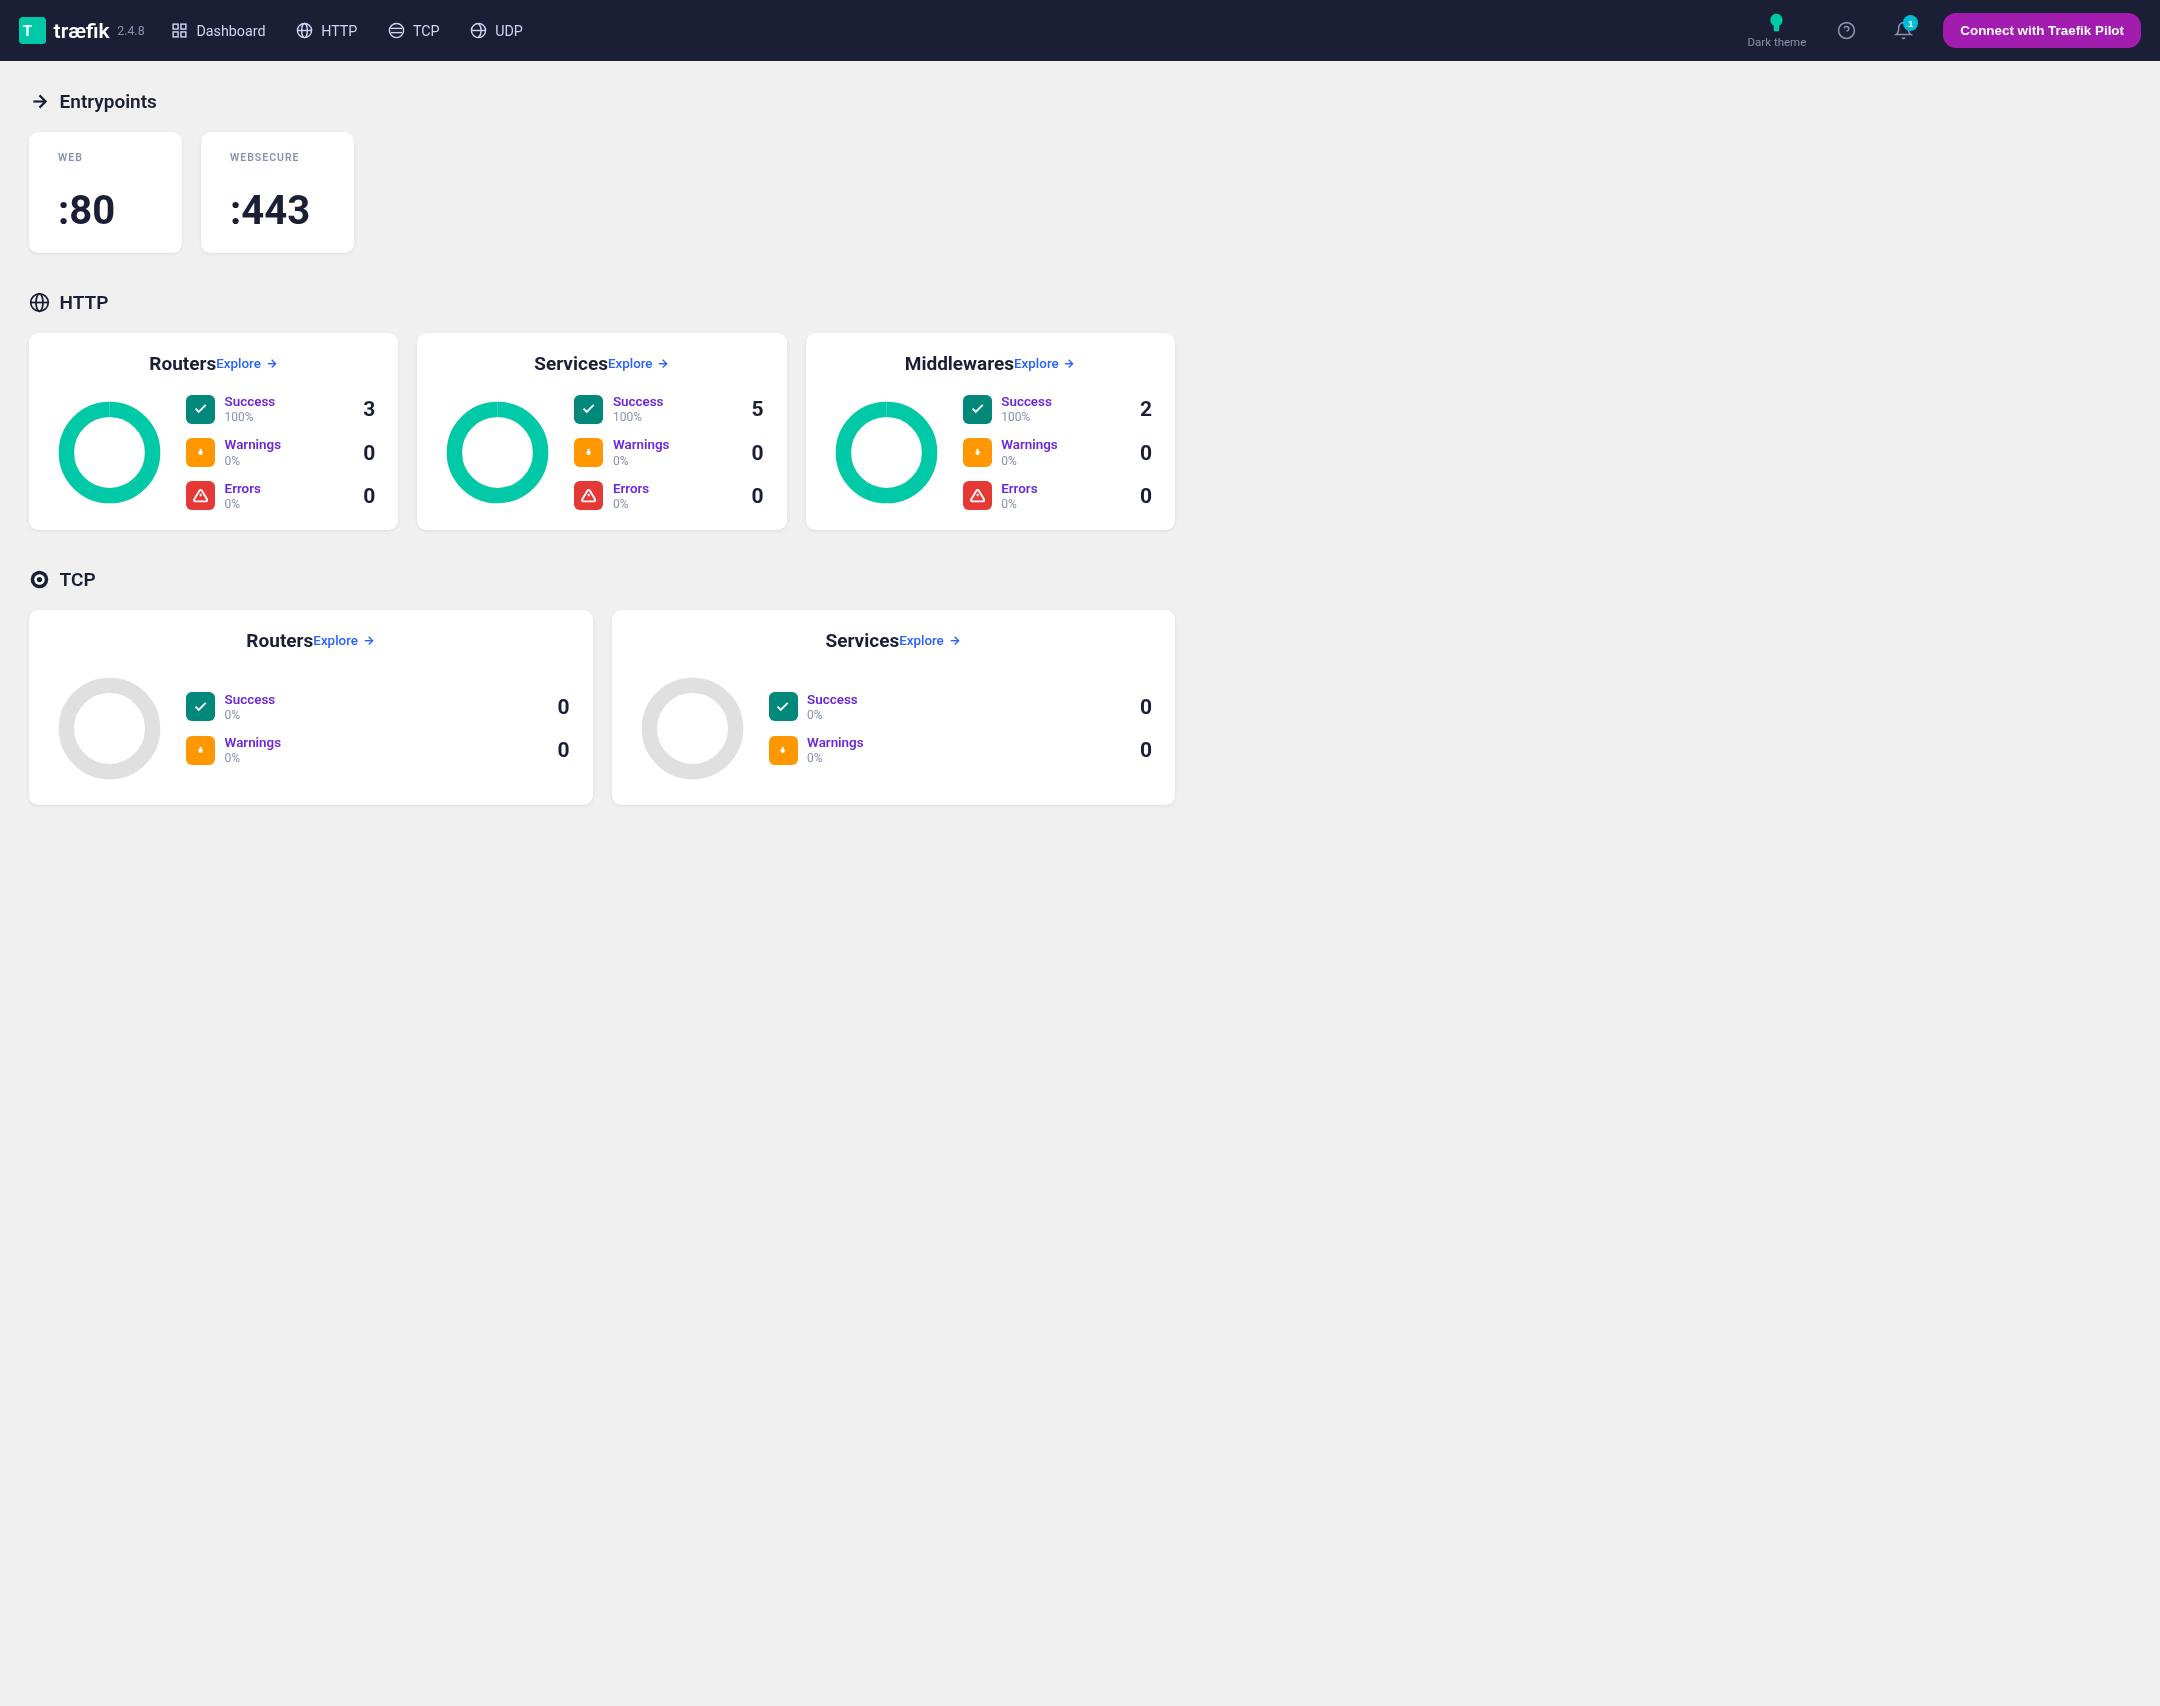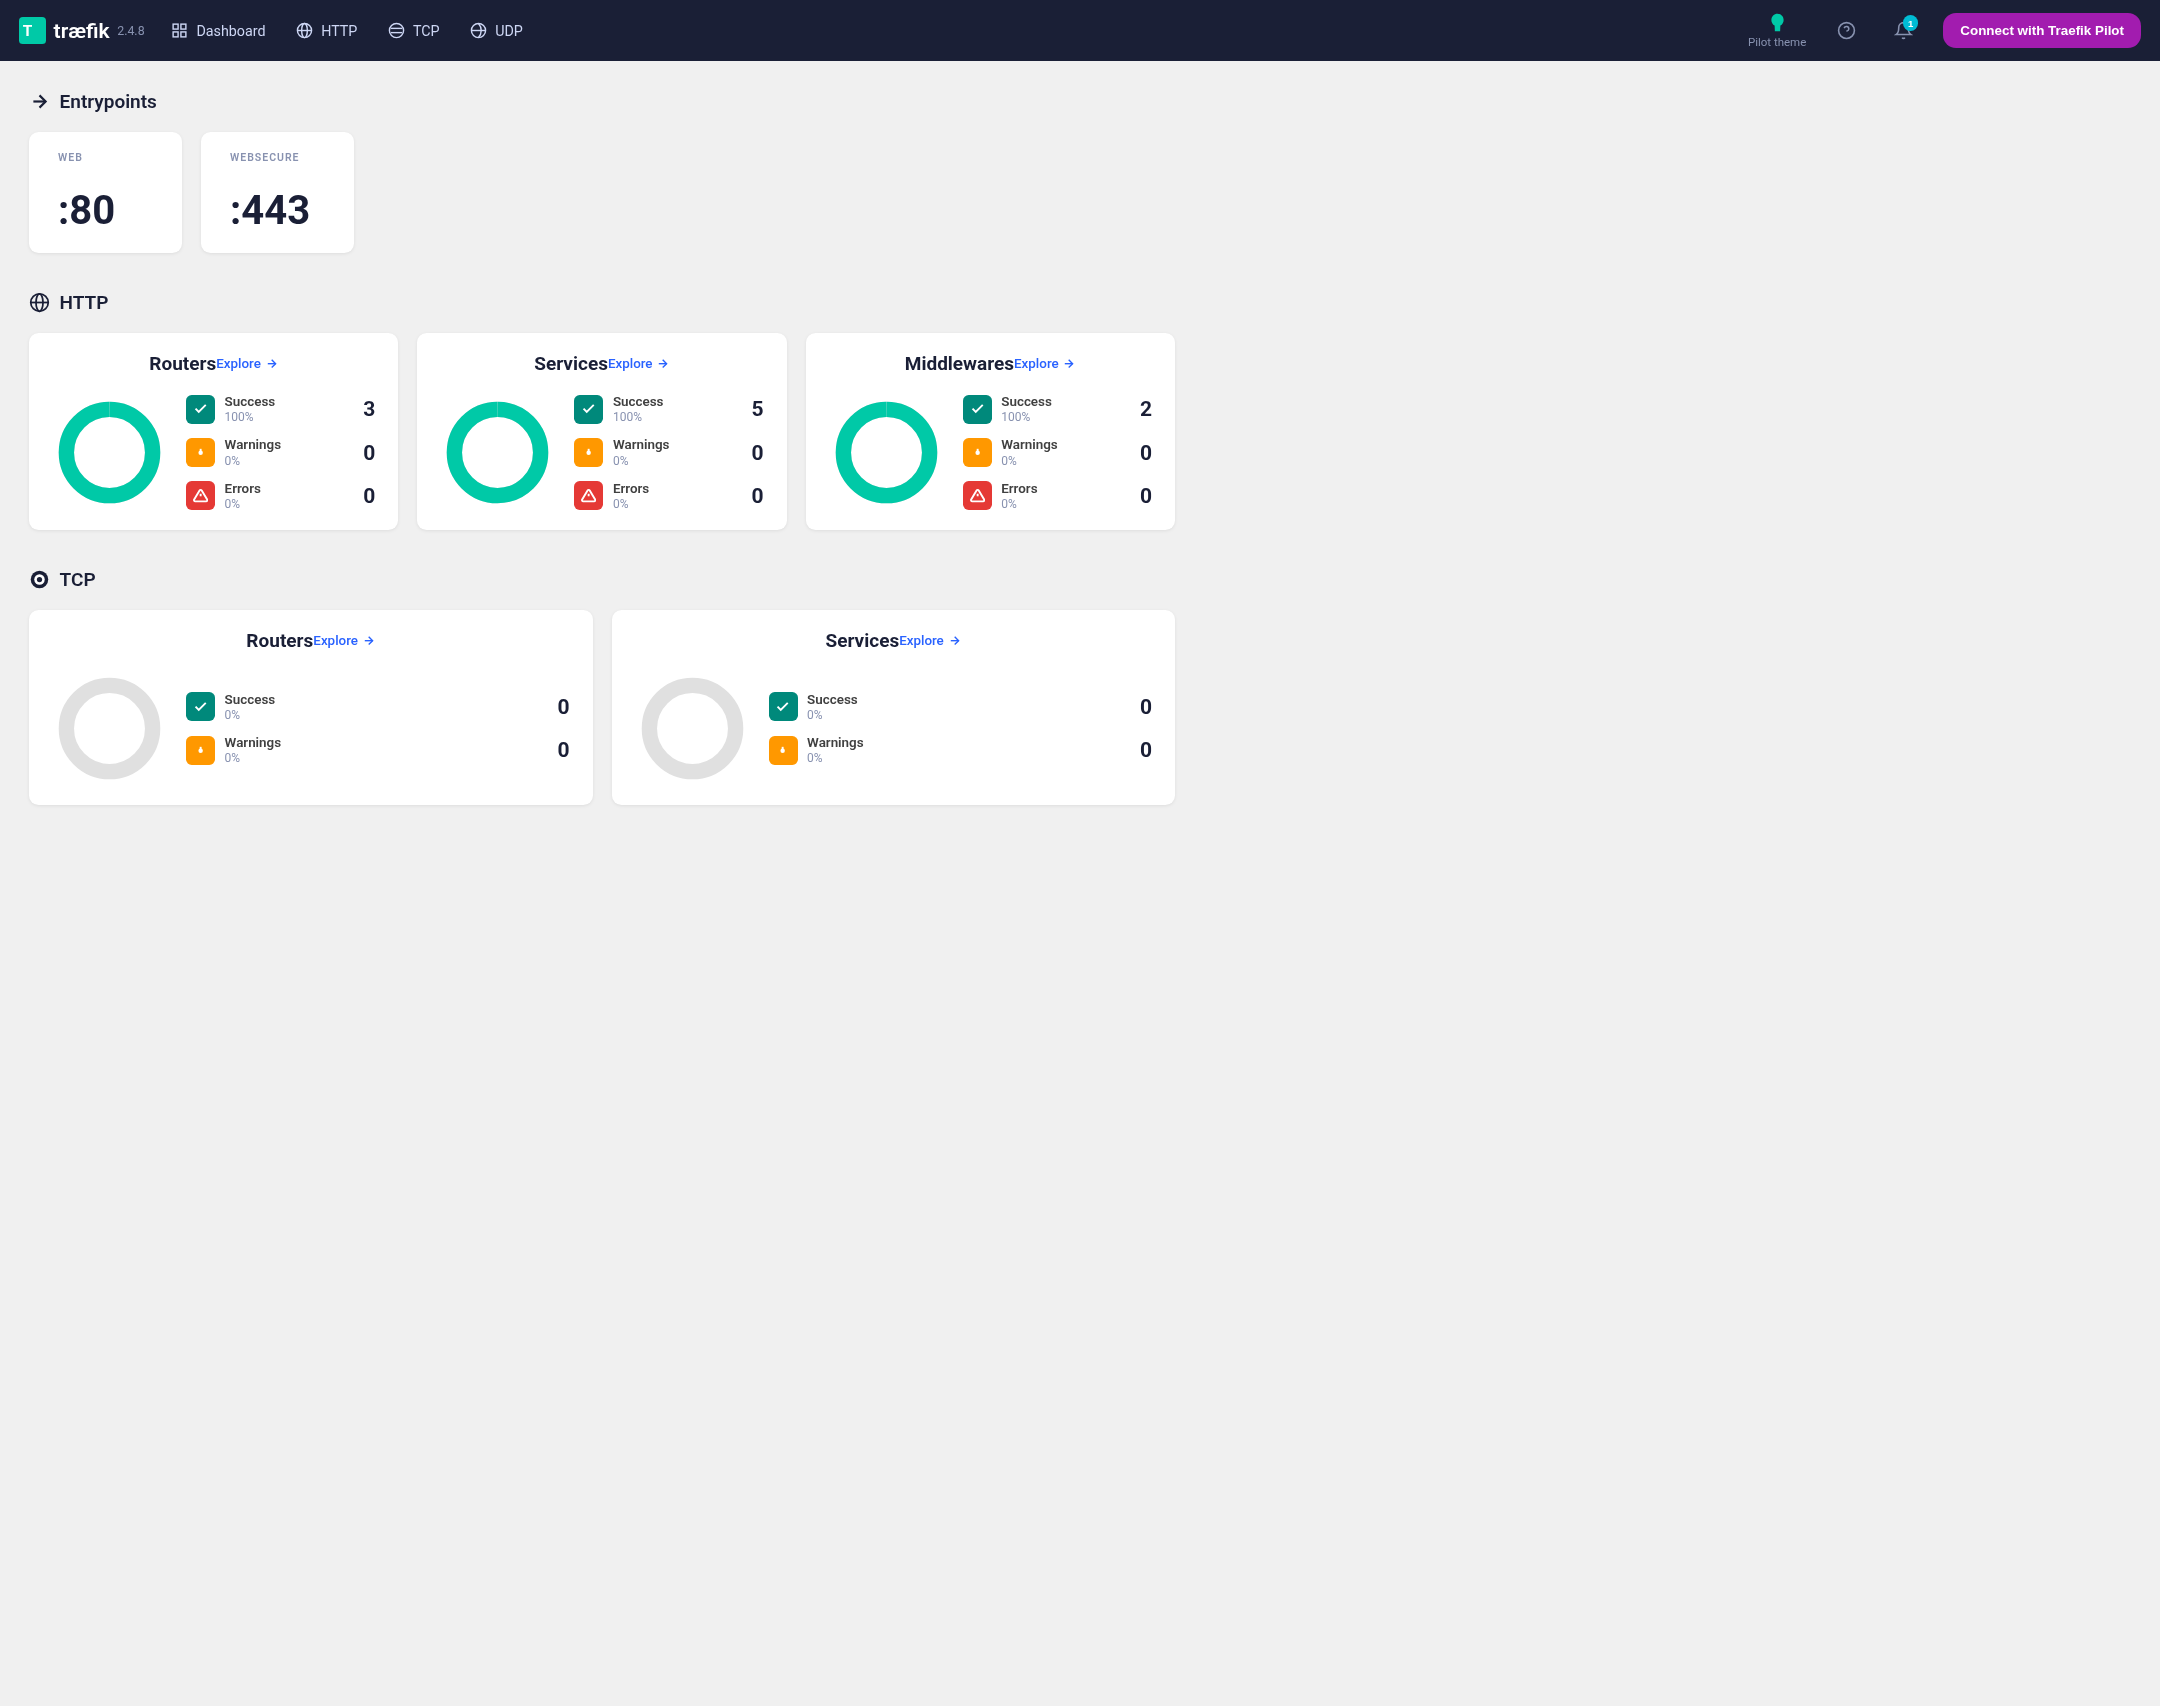--- a/index.html
+++ b/index.html
@@ -204,21 +204,21 @@
     }
     .stat-icon.success { background: #00897b; }
     .stat-icon.warning { background: #ff9800; }
     .stat-icon.error { background: #e53935; }
     .stat-label-group {
       flex: 1;
     }
     .stat-label {
       font-size: 13.4px;
       font-weight: 600;
-      color: #404040;
+      color: #6d28d9;
       line-height: 1.2;
     }
     .stat-pct {
       font-size: 12px;
       color: #8892b0;
     }
     .stat-count {
       font-size: 21px;
       font-weight: 700;
       color: #1a1f36;
@@ -278,21 +278,21 @@
     </svg>
     <span>UDP</span>
   </a>
 
   <div class="nav-spacer"></div>
 
   <div class="nav-dark-theme">
     <svg width="21" height="21" viewBox="0 0 24 24" fill="#00c9a7">
       <path d="M12 2C8.13 2 5 5.13 5 9c0 2.76 1.49 5.17 3.72 6.5L9 22h6l.28-6.5C17.51 14.17 19 11.76 19 9c0-3.87-3.13-7-7-7z"></path>
     </svg>
-    <span>Pilot theme</span>
+    <span>Dark theme</span>
   </div>
 
   <button class="nav-icon-btn">
     <svg width="19" height="19" viewBox="0 0 24 24" fill="none" stroke="currentColor" stroke-width="2">
       <circle cx="12" cy="12" r="10"></circle>
       <path d="M9.09 9a3 3 0 0 1 5.83 1c0 2-3 3-3 3"></path>
         <line x1="12" y1="17" x2="12.01" y2="17"></line>
     </svg>
   </button>
 

